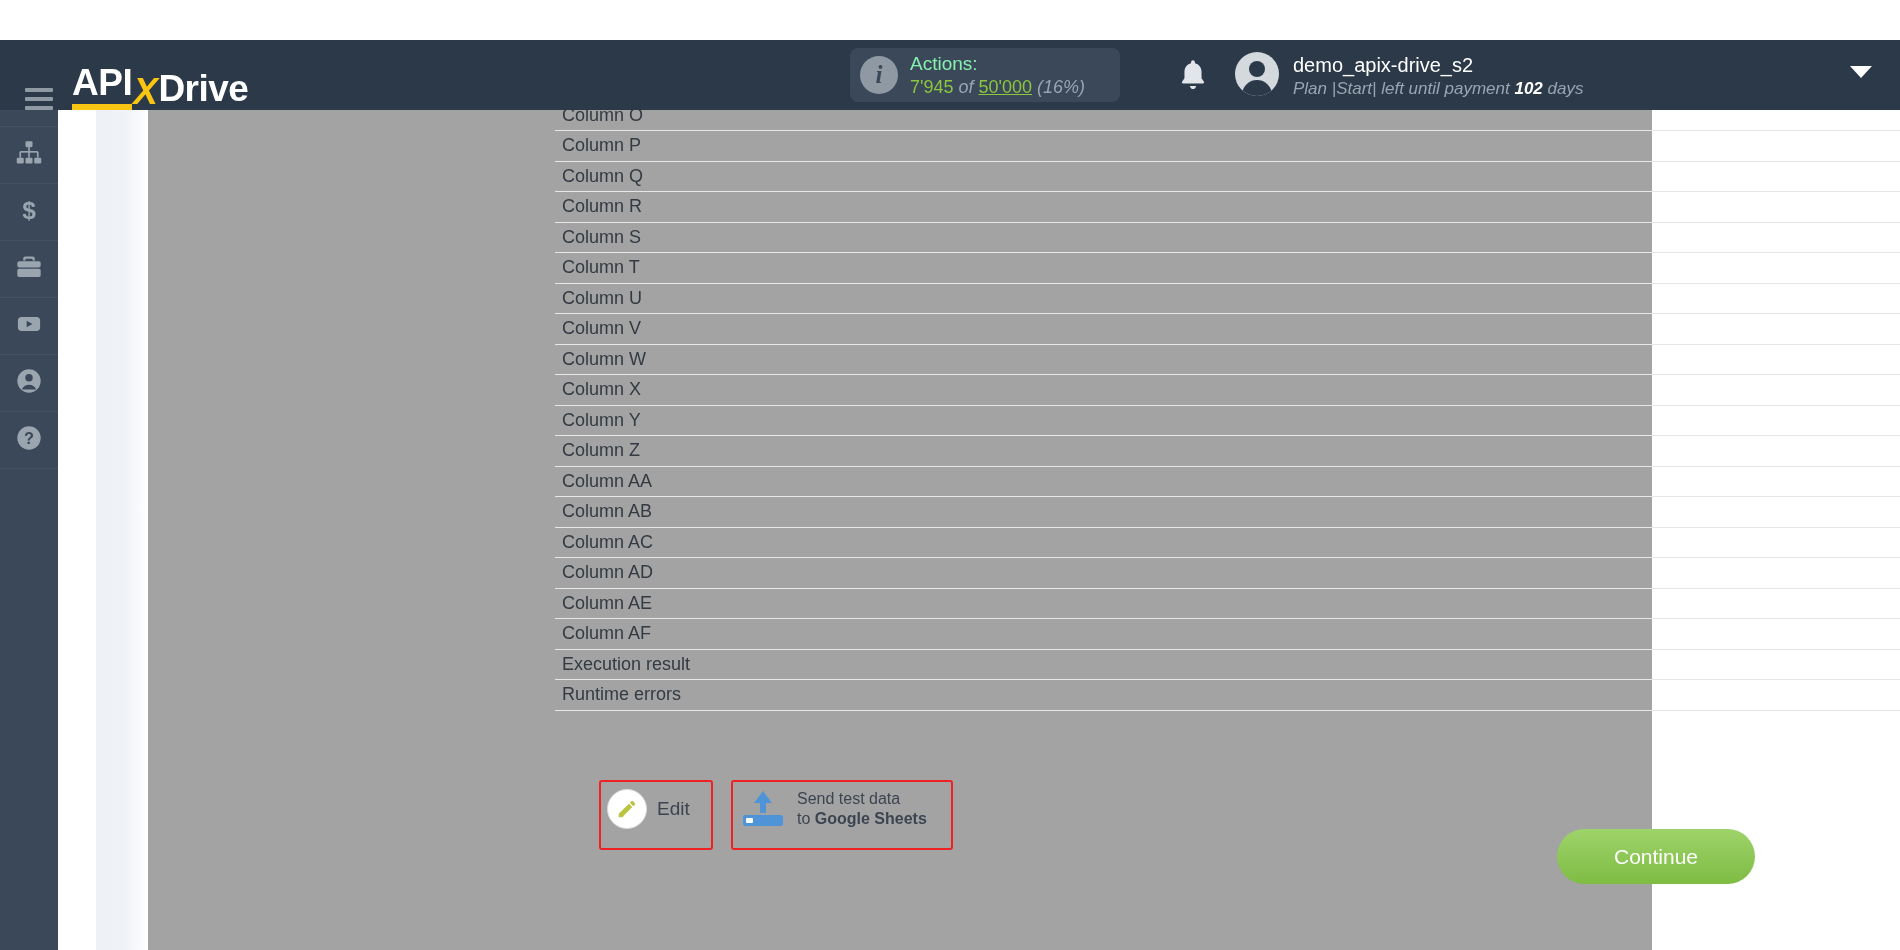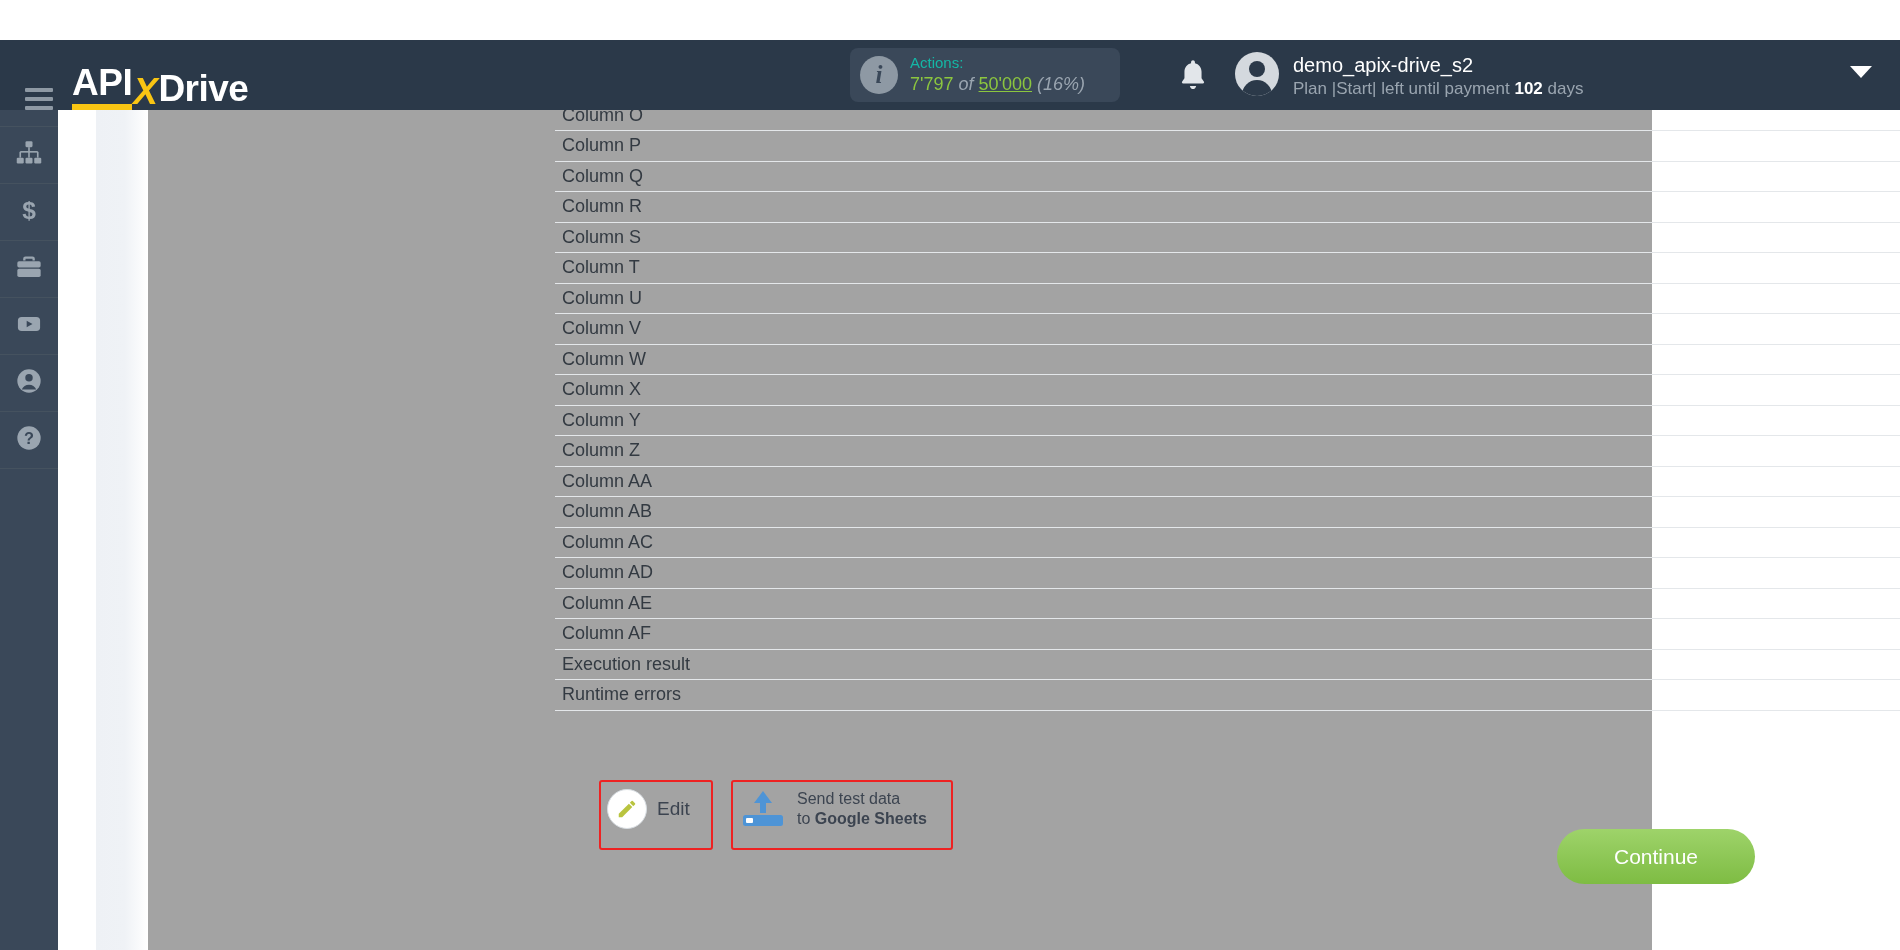--- a/index.html
+++ b/index.html
@@ -50,21 +50,21 @@
   }
   .info-circle {
     width: 38px; height: 38px; border-radius: 50%;
     background: #8e99a4; color: #3a4859;
     display: flex; align-items: center; justify-content: center;
     font-size: 25px; font-weight: bold; font-style: italic;
     font-family: "Liberation Serif", serif;
     margin-right: 12px; flex: none;
   }
   .actions-text { line-height: 1.25; }
-  .actions-title { color: #14b8a6; font-size: 15px; }
+  .actions-title { color: #86efac; font-size: 19px; }
   .actions-vals { font-size: 18px; }
   .actions-vals .used { color: #8cc63f; }
   .actions-vals .of { color: #9aa5b0; font-style: italic; }
   .actions-vals .total { color: #8cc63f; text-decoration: underline; }
   .actions-vals .pct { color: #9aa5b0; font-style: italic; }
 
   .bell {
     position: absolute; left: 1175px; top: 16px;
     width: 36px; height: 38px; cursor: pointer;
   }
@@ -78,21 +78,21 @@
     width: 16px; height: 16px; border-radius: 50%; background: #2b3949;
   }
   .avatar-hd .body {
     position: absolute; left: 7px; top: 28px;
     width: 30px; height: 22px; border-radius: 15px 15px 0 0; background: #2b3949;
   }
   .user-text {
     position: absolute; left: 1293px; top: 12px; line-height: 1.3;
   }
   .user-name { color: #ffffff; font-size: 20px; }
-  .user-plan { color: #9aa5b0; font-size: 17px; }
+  .user-plan { color: #9aa5b0; font-size: 17px; font-style: italic; }
   .user-plan b { color: #ffffff; font-weight: bold; }
   .caret-down {
     position: absolute; right: 28px; top: 26px;
     width: 0; height: 0;
     border-left: 11px solid transparent;
     border-right: 11px solid transparent;
     border-top: 12px solid #ffffff;
     cursor: pointer;
   }
 
@@ -201,21 +201,21 @@
     <span class="api">API</span>
       <span class="x">X</span>
       <span class="drive">Drive</span>
   </div>
 
   <div class="actions-box">
     <div class="info-circle">i</div>
     <div class="actions-text">
       <div class="actions-title">Actions:</div>
       <div class="actions-vals">
-        <span class="used">7'797</span>
+        <span class="used">7'945</span>
         <span class="of">of</span>
         <span class="total">50'000</span>
         <span class="pct">(16%)</span>
       </div>
     </div>
   </div>
 
   <div class="bell">
     <svg width="36" height="38" viewBox="0 0 24 24" fill="#e2e6ea">
       <path d="M12 2.2c-.7 0-1.3.6-1.3 1.3v.7C8.1 4.8 6.3 7.1 6.3 9.8v4.3l-1.6 2.4c-.3.5.05 1.1.65 1.1h13.3c.6 0 .95-.6.65-1.1l-1.6-2.4V9.8c0-2.7-1.8-5-4.4-5.6v-.7c0-.7-.6-1.3-1.3-1.3z"></path>

